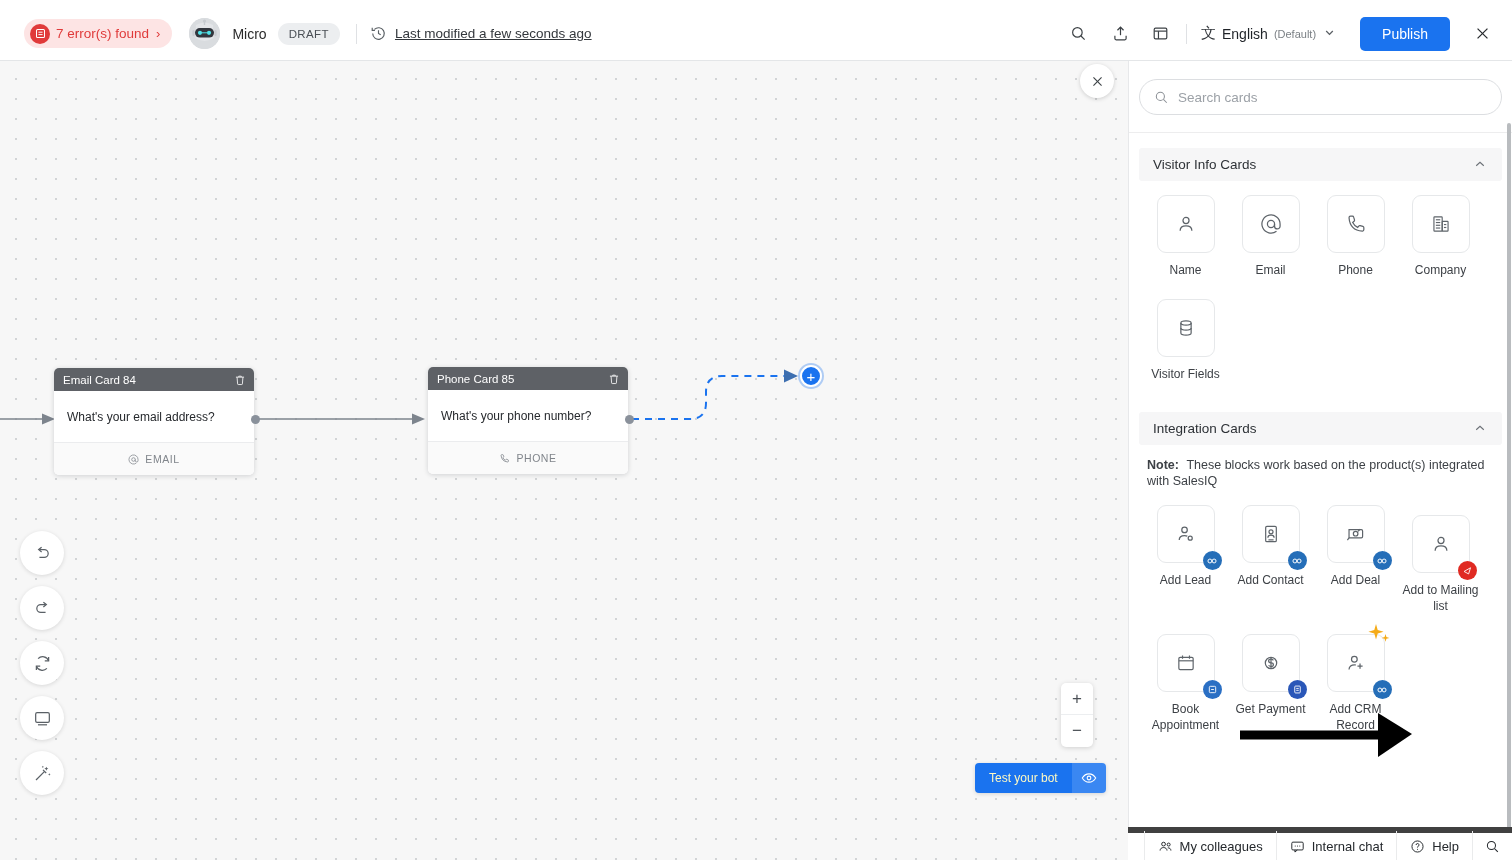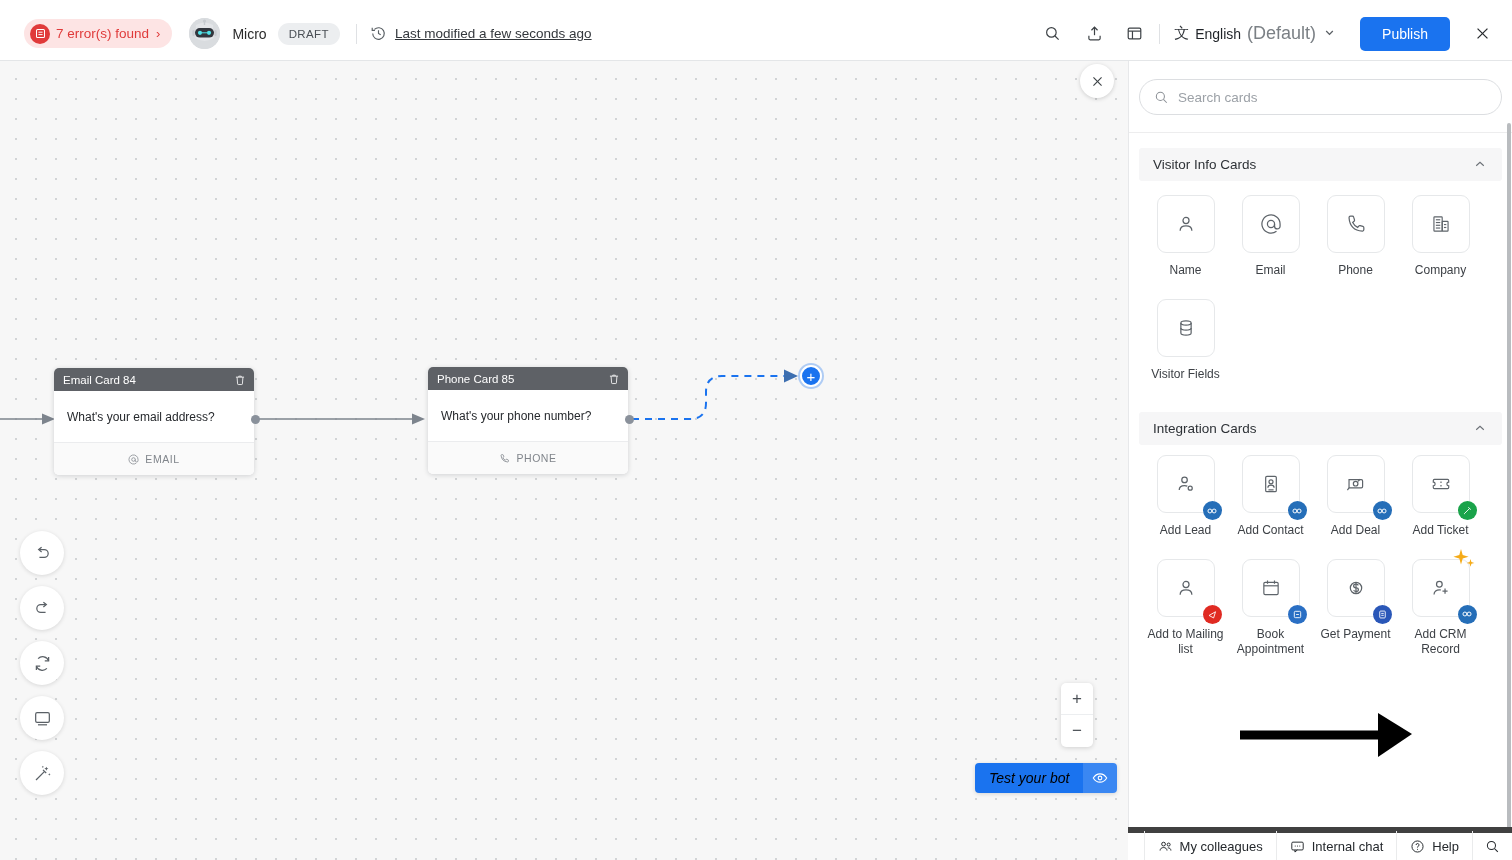--- a/index.html
+++ b/index.html
@@ -46,21 +46,21 @@
   .mod-txt { font-size: 13.5px; color: #33373c; text-decoration: underline; cursor: pointer; }
 
   .hdr-right { margin-left: auto; display: flex; align-items: center; gap: 0; }
   .hdr-ic {
     width: 30px; height: 30px; display: flex; align-items: center; justify-content: center;
     cursor: pointer; color: #3c4145;
   }
   .lang-wrap { display: flex; align-items: center; gap: 6px; cursor: pointer; margin-left: 4px; }
   .lang-cjk { font-size: 15px; color: #33373c; font-family: "DejaVu Sans", sans-serif; }
   .lang-name { font-size: 14px; color: #1f2328; }
-  .lang-def { font-size: 18px; color: #7b8085; }
+  .lang-def { font-size: 11px; color: #7b8085; }
   .lang-chev { font-size: 10px; color: #5b6065; margin-left: 2px; }
   .publish-btn {
     margin-left: 25px; background: #1a73ef; color: #fff; font-size: 14px;
     border: none; border-radius: 5px; padding: 0 22px; height: 34px; cursor: pointer;
     font-family: inherit; font-weight: 500;
   }
   .close-x { margin-left: 18px; width: 28px; height: 28px; display:flex;
     align-items:center; justify-content:center; cursor: pointer; color:#26292d; }
 
   
@@ -122,22 +122,22 @@
   .zoomctl div {
     height: 32px; display: flex; align-items: center; justify-content: center;
     font-size: 17px; color: #4b5056; cursor: pointer;
   }
   .zoomctl div:first-child { border-bottom: 1px solid #eceef0; }
 
   .testbot {
     position: absolute; left: 975px; top: 702px; height: 30px; display: flex;
     border-radius: 4px; overflow: hidden; box-shadow: 0 1px 4px rgba(0,0,0,.14); cursor: pointer;
   }
-  .testbot-l { background: #1a73ef; color: #000000; font-size: 14px; display: flex;
-    align-items: center; padding: 0 14px; font-style: italic; }
+  .testbot-l { background: #1a73ef; color: #fef9c3; font-size: 12px; display: flex;
+    align-items: center; padding: 0 14px; }
   .testbot-r { background: #3a87f2; width: 34px; display: flex; align-items: center;
     justify-content: center; color: #fff; }
 
   
   .rpanel {
     position: absolute; top: 61px; left: 1128px; width: 384px; height: 799px;
     background: #fff; border-left: 1px solid #e7e8ea; overflow: hidden;
   }
   .rp-search-wrap { padding: 18px 10px 0 10px; }
   .rp-search {
@@ -487,20 +487,24 @@
 
     <div class="sec-head" style="margin-top:20px">
       <span class="sec-title">Integration Cards</span>
       <span class="sec-chev">
         <svg width="12" height="12" viewBox="0 0 14 14" fill="none" stroke="currentColor" stroke-width="1.3">
             <path d="M2.6 9 7 5 11.4 9"></path>
           </svg>
       </span>
     </div>
 
+    <div class="note">
+      <b>Note:</b>
+      <span style="margin-left:4px">These blocks work based on the product(s) integrated with SalesIQ</span>
+    </div>
 
     <div class="card-grid">
       <div class="cardcell">
         <div class="cardbox">
           <svg width="22" height="22" viewBox="0 0 24 24" fill="none" stroke="currentColor" stroke-width="1.35">
             <circle cx="10.4" cy="7.6" r="3"></circle>
               <path d="M4.6 18.6c0-3.1 2.6-4.9 5.8-4.9 1.1 0 2.1.2 3 .6"></path>
             <circle cx="16.6" cy="16.6" r="2.2"></circle>
           </svg>
           <span class="badge" style="background:#256eb8">
@@ -542,37 +546,20 @@
           <span class="badge" style="background:#256eb8">
             <svg width="12" height="12" viewBox="0 0 16 16" fill="none" stroke="#fff" stroke-width="1.3">
               <circle cx="5.2" cy="8" r="2.6"></circle>
                 <circle cx="10.8" cy="8" r="2.6"></circle>
             </svg>
           </span>
         </div>
         <div class="cardlabel">Add Deal</div>
       </div>
 
-      <div class="cardcell">
-        <div class="cardbox">
-          <svg width="22" height="22" viewBox="0 0 24 24" fill="none" stroke="currentColor" stroke-width="1.3">
-            <path d="M3.6 8.2a1.2 1.2 0 0 1 1.2-1.2h14.4a1.2 1.2 0 0 1 1.2 1.2v1.8a2 2 0 0 0 0 4v1.8a1.2 1.2 0 0 1-1.2 1.2H4.8a1.2 1.2 0 0 1-1.2-1.2v-1.8a2 2 0 0 0 0-4z"></path>
-            <line x1="12" y1="9.2" x2="12" y2="11"></line>
-              <line x1="12" y1="13" x2="12" y2="14.8"></line>
-          </svg>
-          <span class="badge" style="background:#1aa34a">
-            <svg width="11" height="11" viewBox="0 0 16 16" fill="none" stroke="#fff" stroke-width="1.3">
-              <path d="M3.6 12.4 11 5"></path>
-                <path d="M9.2 3.2l3.6 3.6"></path>
-                <path d="M3.2 12.8l1 -0.4"></path>
-            </svg>
-          </span>
-        </div>
-        <div class="cardlabel">Add Ticket</div>
-      </div>
 
       <div class="cardcell" style="margin-top:10px">
         <div class="cardbox">
           <svg width="22" height="22" viewBox="0 0 24 24" fill="none" stroke="currentColor" stroke-width="1.35">
             <circle cx="12" cy="8.2" r="3.3"></circle>
               <path d="M5.6 19.4c0-3.4 2.9-5.3 6.4-5.3s6.4 1.9 6.4 5.3"></path>
           </svg>
           <span class="badge" style="background:#e02a22">
             <svg width="11" height="11" viewBox="0 0 16 16" fill="none" stroke="#fff" stroke-width="1.3">
               <path d="M3 9.4 12.4 4 9.6 13z"></path>

